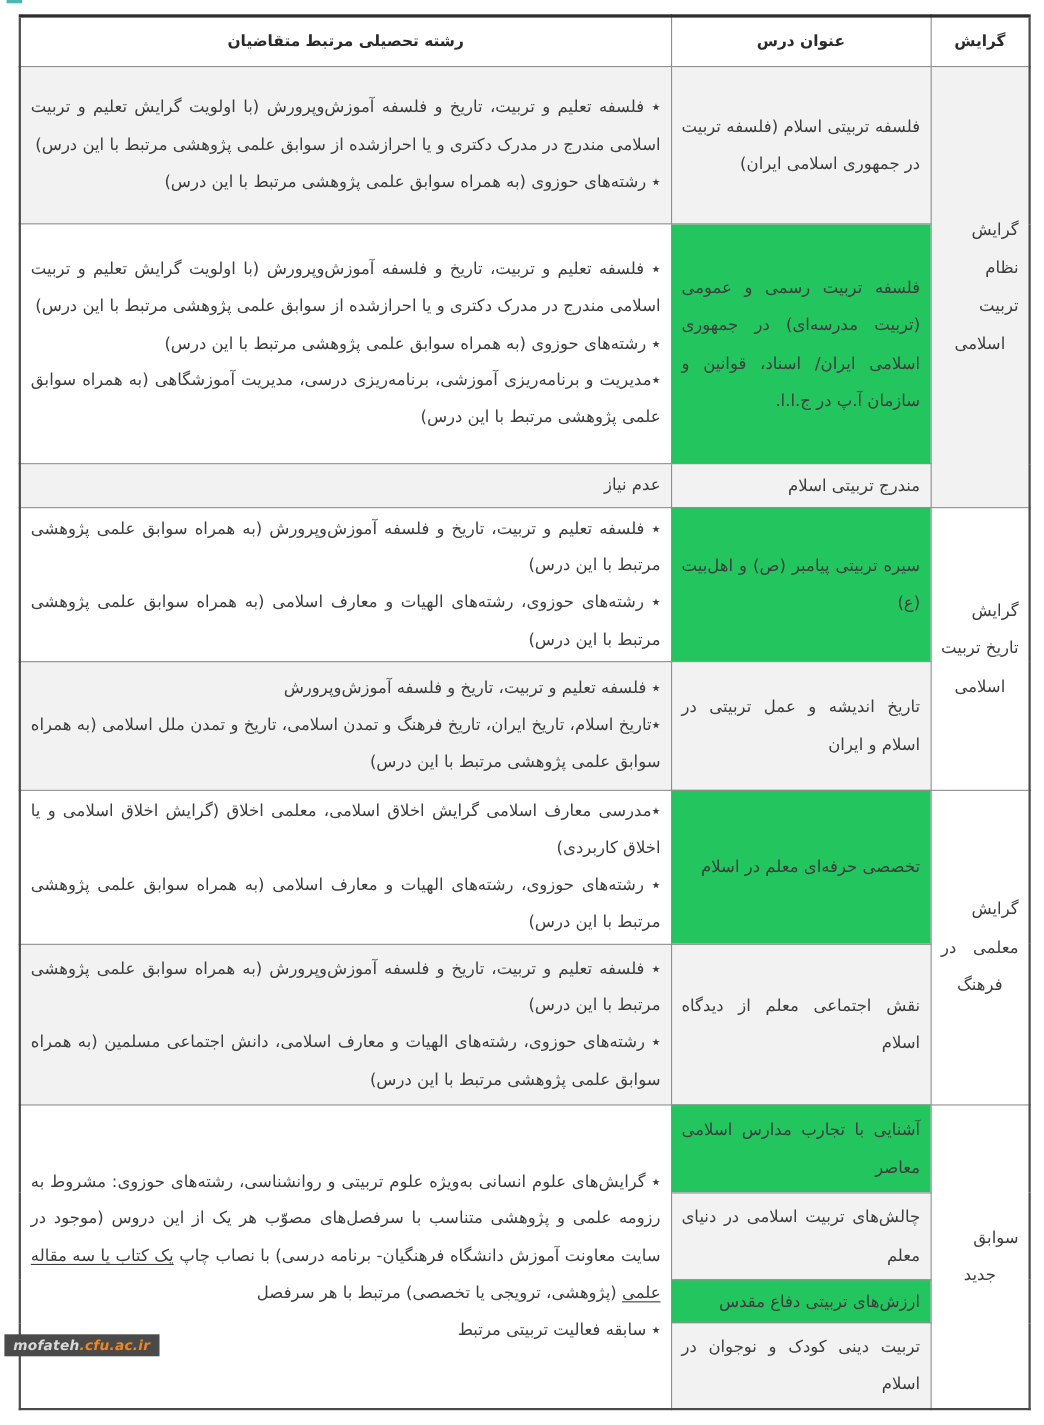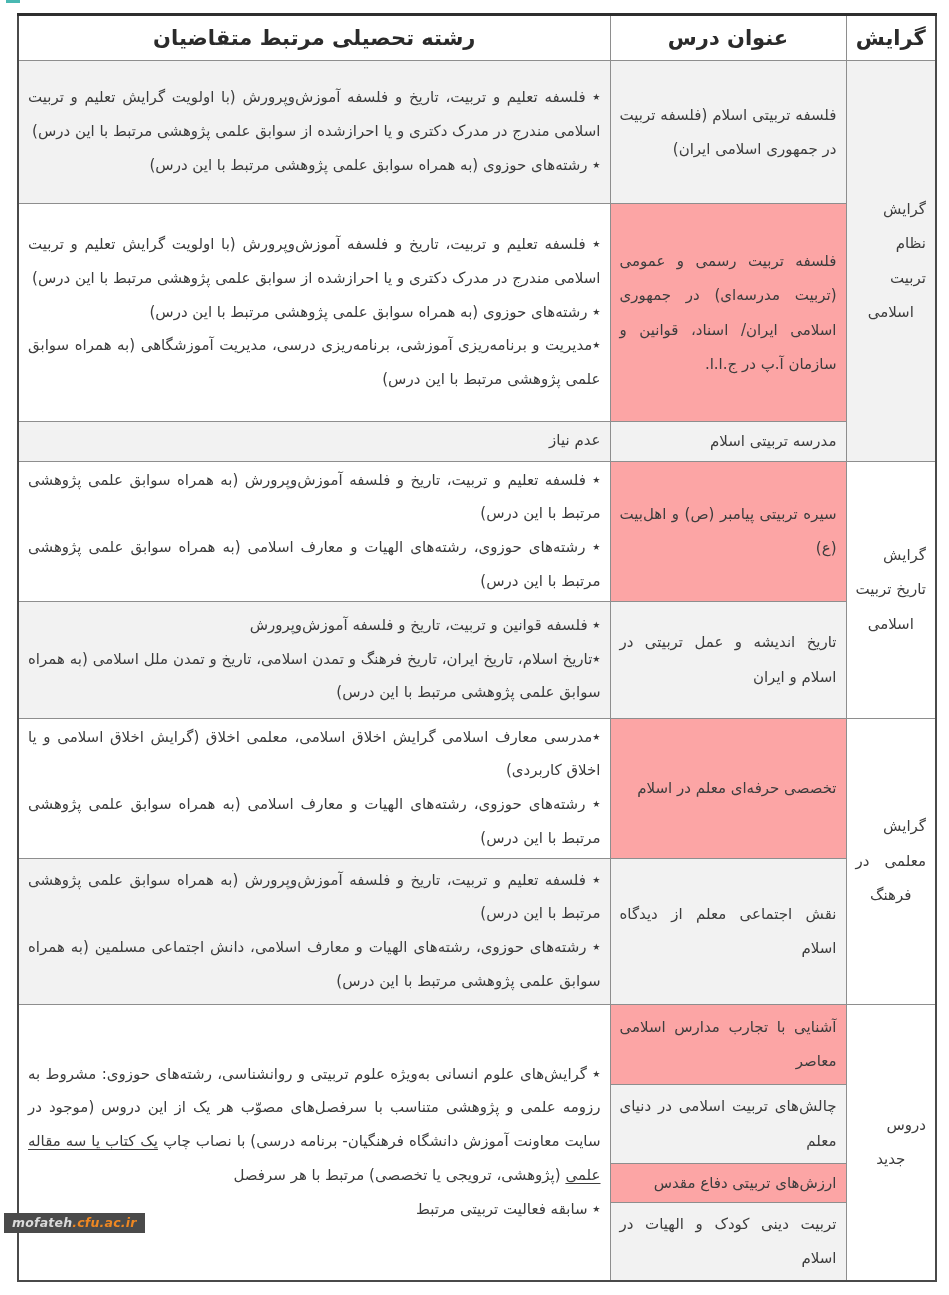--- a/index.html
+++ b/index.html
@@ -33,32 +33,32 @@
     padding:2px 9px;
     vertical-align:middle;
     font-size:15px;
   }
   th{
     font-weight:bold;
     color:#2b2b2b;
     text-align:center;
     background:#ffffff;
     height:40px;
-    font-size:21px;
+    font-size:14px;
   }
   td.track{
     text-align:justify;
     text-align-last:center;
     line-height:2.3;
     background:#ffffff;
   }
   td.course{
     text-align:justify;
     line-height:2.3;
-    background:#fca5a5;
+    background:#22c55e;
   }
   td.reqs{background:#ffffff;}
   td.reqs p{
     margin:0;
     text-align:justify;
     line-height:2.25;
   }
   td.shade{background:#f2f2f2;}
   .u{text-decoration:underline;text-underline-offset:3px;}
   .watermark{
@@ -105,38 +105,38 @@
     </tr>
     <tr style="height:218px;">
       <td class="course">فلسفه تربیت رسمی و عمومی (تربیت مدرسه‌ای) در جمهوری اسلامی ایران/ اسناد، قوانین و سازمان آ.پ در ج.ا.ا.</td>
       <td class="reqs">
         <p>٭ فلسفه تعلیم و تربیت، تاریخ و فلسفه آموزش‌وپرورش (با اولویت گرایش تعلیم و تربیت اسلامی مندرج در مدرک دکتری و یا احرازشده از سوابق علمی پژوهشی مرتبط با این درس)</p>
         <p>٭ رشته‌های حوزوی (به همراه سوابق علمی پژوهشی مرتبط با این درس)</p>
         <p>٭مدیریت و برنامه‌ریزی آموزشی، برنامه‌ریزی درسی، مدیریت آموزشگاهی (به همراه سوابق علمی پژوهشی مرتبط با این درس)</p>
       </td>
     </tr>
     <tr style="height:37px;">
-      <td class="course shade">مدرسه تربیتی اسلام</td>
+      <td class="course shade">مندرج تربیتی اسلام</td>
       <td class="reqs shade">
         <p>عدم نیاز</p>
       </td>
     </tr>
 
     <tr style="height:140px;">
       <td class="track" rowspan="2">گرایش تاریخ تربیت اسلامی</td>
       <td class="course">سیره تربیتی پیامبر (ص) و اهل‌بیت (ع)</td>
       <td class="reqs">
         <p>٭ فلسفه تعلیم و تربیت، تاریخ و فلسفه آموزش‌وپرورش (به همراه سوابق علمی پژوهشی مرتبط با این درس)</p>
         <p>٭ رشته‌های حوزوی، رشته‌های الهیات و معارف اسلامی (به همراه سوابق علمی پژوهشی مرتبط با این درس)</p>
       </td>
     </tr>
     <tr style="height:117px;">
       <td class="course shade">تاریخ اندیشه و عمل تربیتی در اسلام و ایران</td>
       <td class="reqs shade">
-        <p>٭ فلسفه قوانین و تربیت، تاریخ و فلسفه آموزش‌وپرورش</p>
+        <p>٭ فلسفه تعلیم و تربیت، تاریخ و فلسفه آموزش‌وپرورش</p>
         <p>٭تاریخ اسلام، تاریخ ایران، تاریخ فرهنگ و تمدن اسلامی، تاریخ و تمدن ملل اسلامی (به همراه سوابق علمی پژوهشی مرتبط با این درس)</p>
       </td>
     </tr>
 
     <tr style="height:140px;">
       <td class="track" rowspan="2">گرایش معلمی در فرهنگ</td>
       <td class="course">تخصصی حرفه‌ای معلم در اسلام</td>
       <td class="reqs">
         <p>٭مدرسی معارف اسلامی گرایش اخلاق اسلامی، معلمی اخلاق (گرایش اخلاق اسلامی و یا اخلاق کاربردی)</p>
         <p>٭ رشته‌های حوزوی، رشته‌های الهیات و معارف اسلامی (به همراه سوابق علمی پژوهشی مرتبط با این درس)</p>
@@ -144,35 +144,35 @@
     </tr>
     <tr style="height:146px;">
       <td class="course shade">نقش اجتماعی معلم از دیدگاه اسلام</td>
       <td class="reqs shade">
         <p>٭ فلسفه تعلیم و تربیت، تاریخ و فلسفه آموزش‌وپرورش (به همراه سوابق علمی پژوهشی مرتبط با این درس)</p>
         <p>٭ رشته‌های حوزوی، رشته‌های الهیات و معارف اسلامی، دانش اجتماعی مسلمین (به همراه سوابق علمی پژوهشی مرتبط با این درس)</p>
       </td>
     </tr>
 
     <tr style="height:80px;">
-      <td class="track" rowspan="4">دروس جدید</td>
+      <td class="track" rowspan="4">سوابق جدید</td>
       <td class="course">آشنایی با تجارب مدارس اسلامی معاصر</td>
       <td class="reqs" rowspan="4">
         <p><span>٭ گرایش‌های علوم انسانی به‌ویژه علوم تربیتی و روانشناسی، رشته‌های حوزوی: مشروط به رزومه علمی و پژوهشی متناسب با سرفصل‌های مصوّب هر یک از این دروس (موجود در سایت معاونت آموزش دانشگاه فرهنگیان- برنامه درسی) با نصاب چاپ </span><span class="u">یک کتاب یا سه مقاله علمی</span><span> (پژوهشی، ترویجی یا تخصصی) مرتبط با هر سرفصل</span></p>
         <p>٭ سابقه فعالیت تربیتی مرتبط</p>
       </td>
     </tr>
     <tr style="height:79px;">
       <td class="course shade">چالش‌های تربیت اسلامی در دنیای معلم</td>
     </tr>
     <tr style="height:37px;">
       <td class="course">ارزش‌های تربیتی دفاع مقدس</td>
     </tr>
     <tr style="height:78px;">
-      <td class="course shade">تربیت دینی کودک و الهیات در اسلام</td>
+      <td class="course shade">تربیت دینی کودک و نوجوان در اسلام</td>
     </tr>
   </tbody>
     </table>
 
   <div class="watermark">
     <span class="brand">mofateh</span><span class="domain">.cfu.ac.ir</span>
   </div>
 </div>
 
 </body></html>

